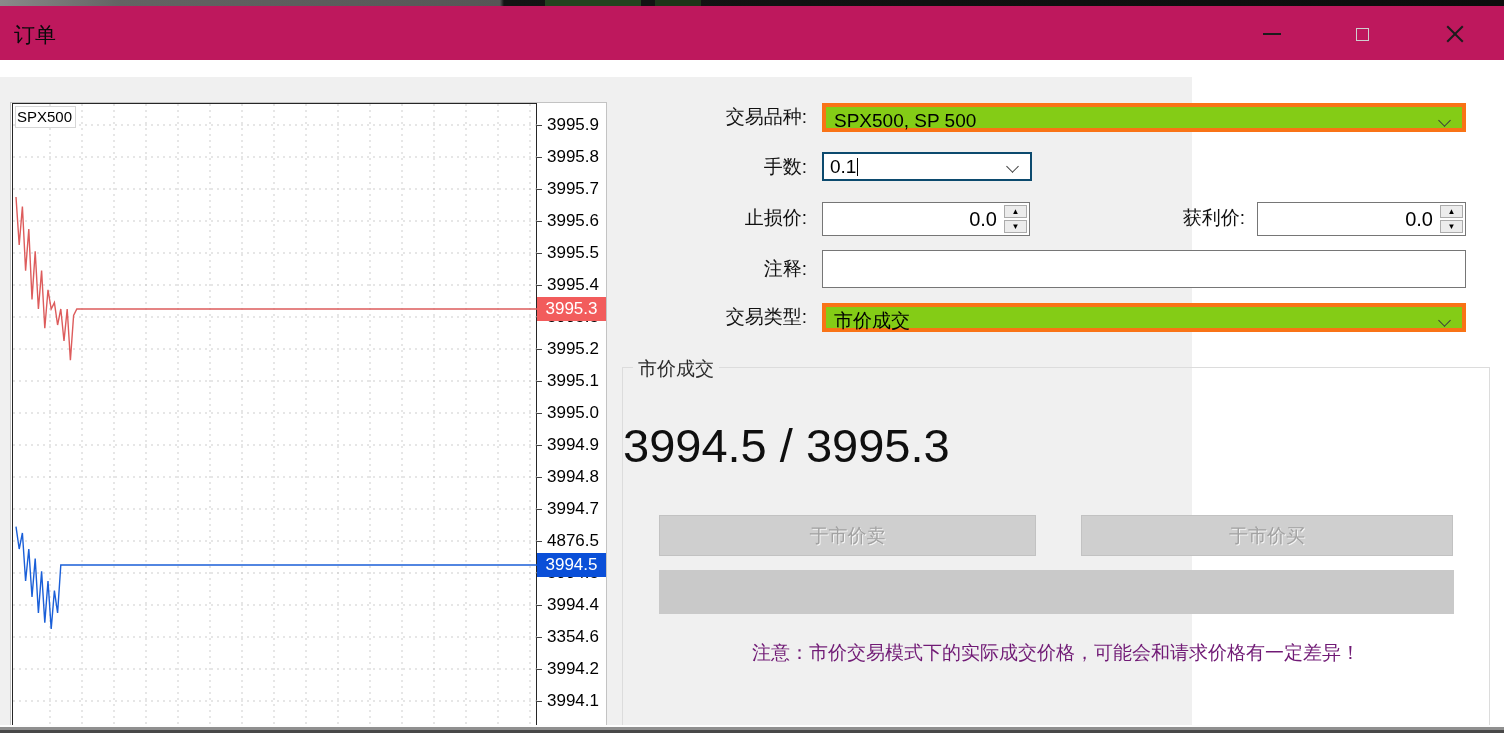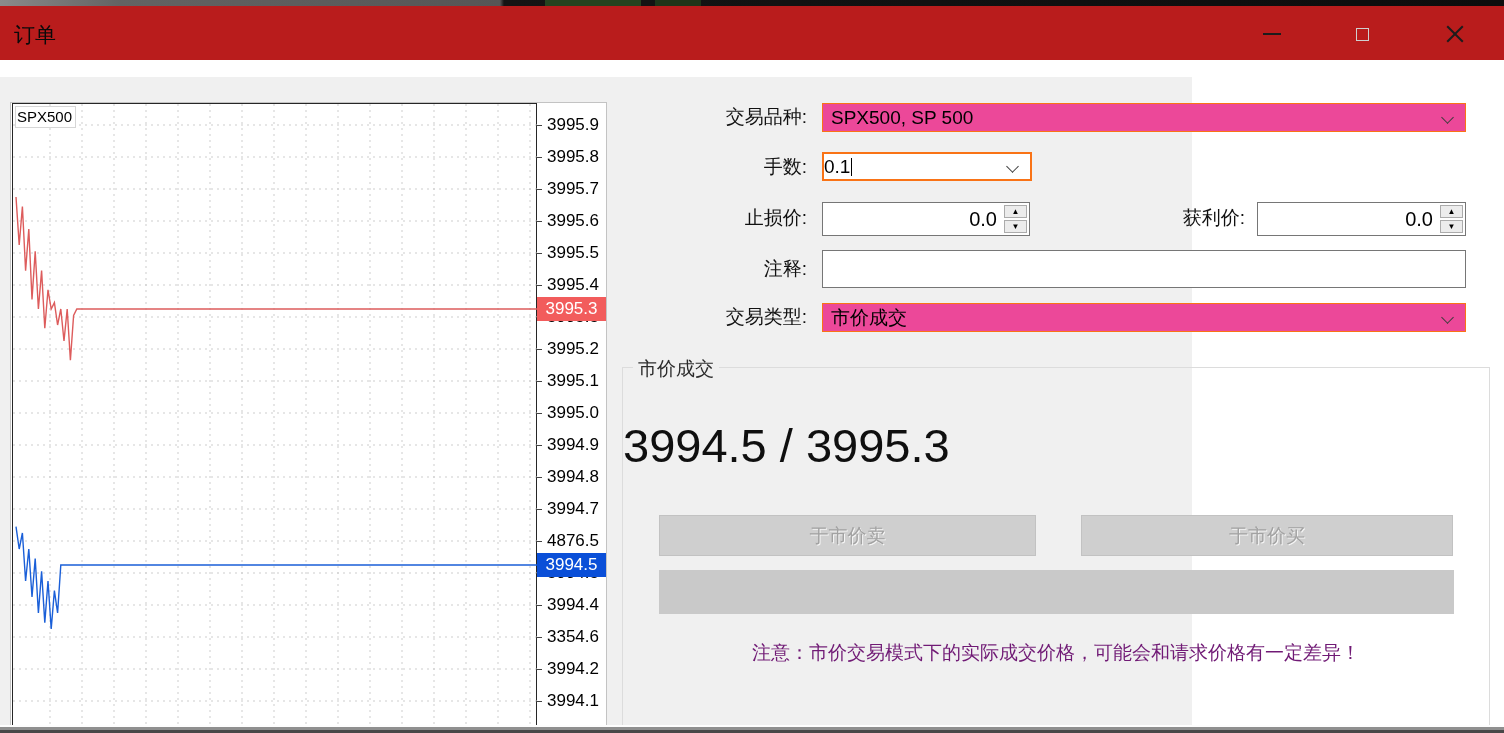--- a/index.html
+++ b/index.html
@@ -11,21 +11,21 @@
   .top-strip { position:absolute; left:0; top:0; width:1504px; height:6px;
     background:linear-gradient(90deg,#8a8a8a 0,#636363 120px,#565656 500px,#141414 504px,#0d0d0d 100%); }
   .fleck { position:absolute; top:0; height:6px; }
   .f1 { left:545px; width:96px; background:#24431f; }
   .f2 { left:655px; width:46px; background:#1d3519; }
   .bottom-strip { position:absolute; left:0; bottom:0; width:1504px; height:8px;
     border-top:2px solid #fdfdfd;
     background:linear-gradient(180deg,#8f8f8f 0 52%,#484848 52% 100%); }
 
   
-  .titlebar { position:absolute; left:0; top:6px; width:1504px; height:54px; background:#b91c1c; }
+  .titlebar { position:absolute; left:0; top:6px; width:1504px; height:54px; background:#be185d; }
   .title { position:absolute; left:14px; top:15px; font-size:21px; color:#0a0a0a; }
   .ctl { position:absolute; top:8px; width:46px; height:40px; display:flex; align-items:center; justify-content:center; cursor:default; }
   .ctl-min { left:1249px; } .ctl-max { left:1339px; } .ctl-close { left:1432px; }
   .ic-min { width:18px; height:2px; background:#1c1c1c; display:block; }
   .ic-max { width:13px; height:13px; border:1px solid #cfcfcf; display:block; }
   .ic-close { position:relative; width:22px; height:22px; display:block; }
   .ic-close i { position:absolute; left:0; top:10px; width:22px; height:2px; background:#1c1c1c; }
   .ic-close i:first-child { transform:rotate(45deg); }
   .ic-close i:last-child  { transform:rotate(-45deg); }
 
@@ -45,26 +45,26 @@
   .alabel { position:absolute; left:9px; height:22px; line-height:22px; font-size:17px; color:#000; white-space:nowrap; }
   .atick { position:absolute; left:-2px; width:6px; height:1px; background:#444; }
   .badge { position:absolute; left:526px; width:69px; height:24px; line-height:24px;
     text-align:center; font-size:17px; color:#ffffff; }
   .badge.ask { background:#f25c5c; }
   .badge.bid { background:#0a4fd8; }
 
   
   .flabel { position:absolute; font-size:19px; color:#111; text-align:right; width:207px; left:600px; height:22px; line-height:22px; }
   .flabel.tp { left:1065px; width:180px; }
-  .select { position:absolute; left:822px; height:29px; background:#ec4899;
-    border:1px solid #f97316; font-size:19px; color:#000; line-height:27px; padding-left:8px; }
+  .select { position:absolute; left:822px; height:29px; background:#84cc16;
+    border:4px solid #f97316; font-size:19px; color:#000; line-height:27px; padding-left:8px; }
   .chev { position:absolute; right:13px; top:9px; width:9px; height:9px;
     border-right:1.6px solid #3c3c3c; border-bottom:1.6px solid #3c3c3c; transform:rotate(45deg); }
   .combo { position:absolute; left:822px; top:75px; width:210px; height:29px; background:#ffffff;
-    border:2px solid #f97316; font-size:19px; color:#000; line-height:25px; }
+    border:2px solid #0c4a6e; font-size:19px; color:#000; line-height:25px; padding-left:6px; }
   .caret { display:inline-block; width:1px; height:18px; background:#000; vertical-align:-3px; margin-left:1px; }
   .spin { position:absolute; top:125px; height:34px; background:#ffffff; border:1px solid #767676; }
   .spin .val { position:absolute; right:32px; top:0; height:32px; line-height:32px; font-size:20px; color:#000; }
   .spincol { position:absolute; right:1px; top:1px; bottom:1px; width:24px; display:flex; flex-direction:column; }
   .spinbtn { flex:1; margin:1px 1px 1px 0; background:#ececec; border:1px solid #ababab;
     display:flex; align-items:center; justify-content:center; font-size:8px; color:#000; cursor:default; }
   .textfield { position:absolute; left:822px; top:173px; width:644px; height:38px;
     background:#ffffff; border:1px solid #767676; font-size:19px; padding:0 8px;
     font-family:"Liberation Sans","DejaVu Sans",sans-serif; }
 

